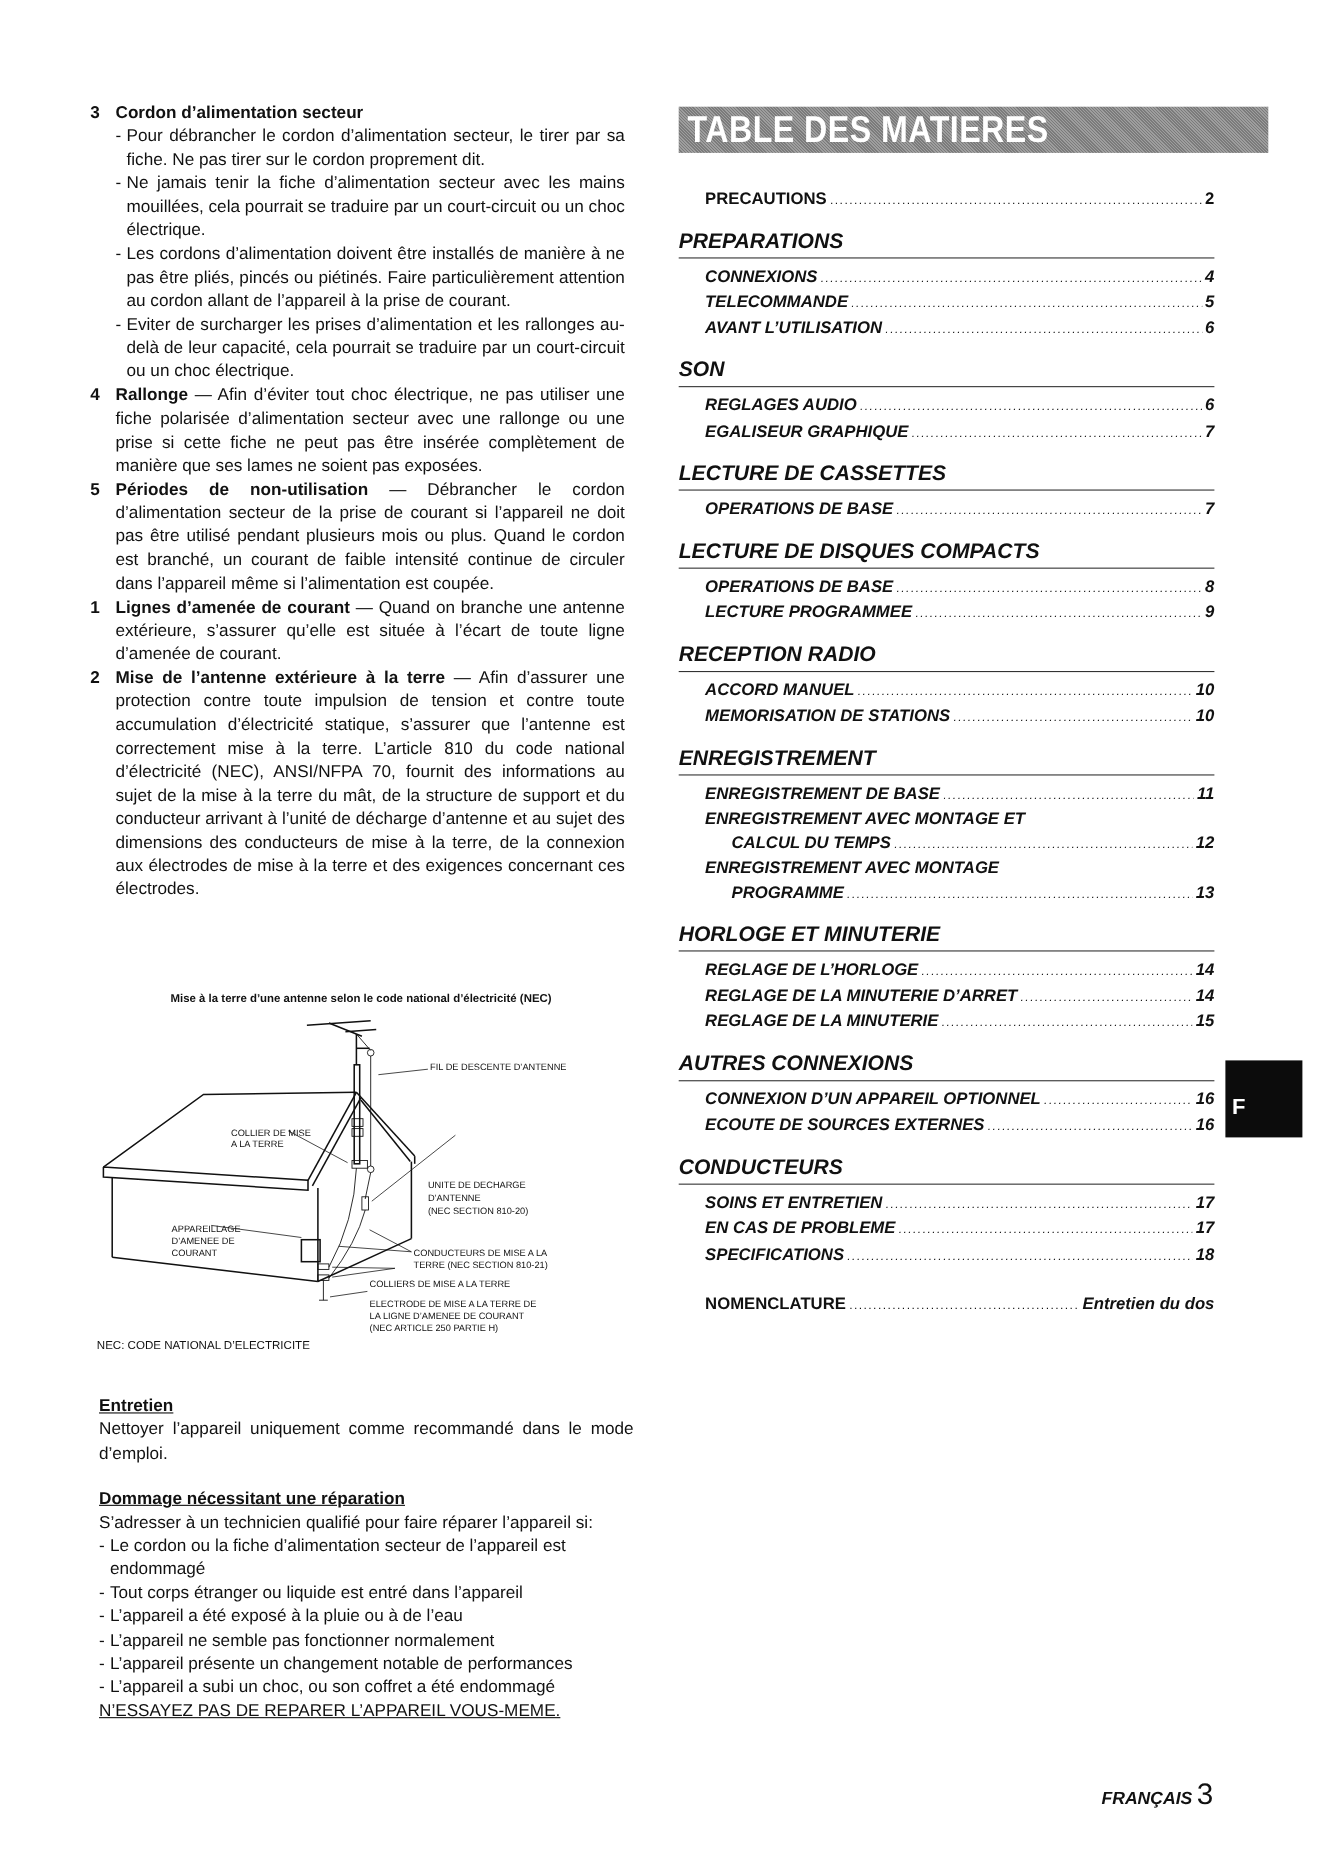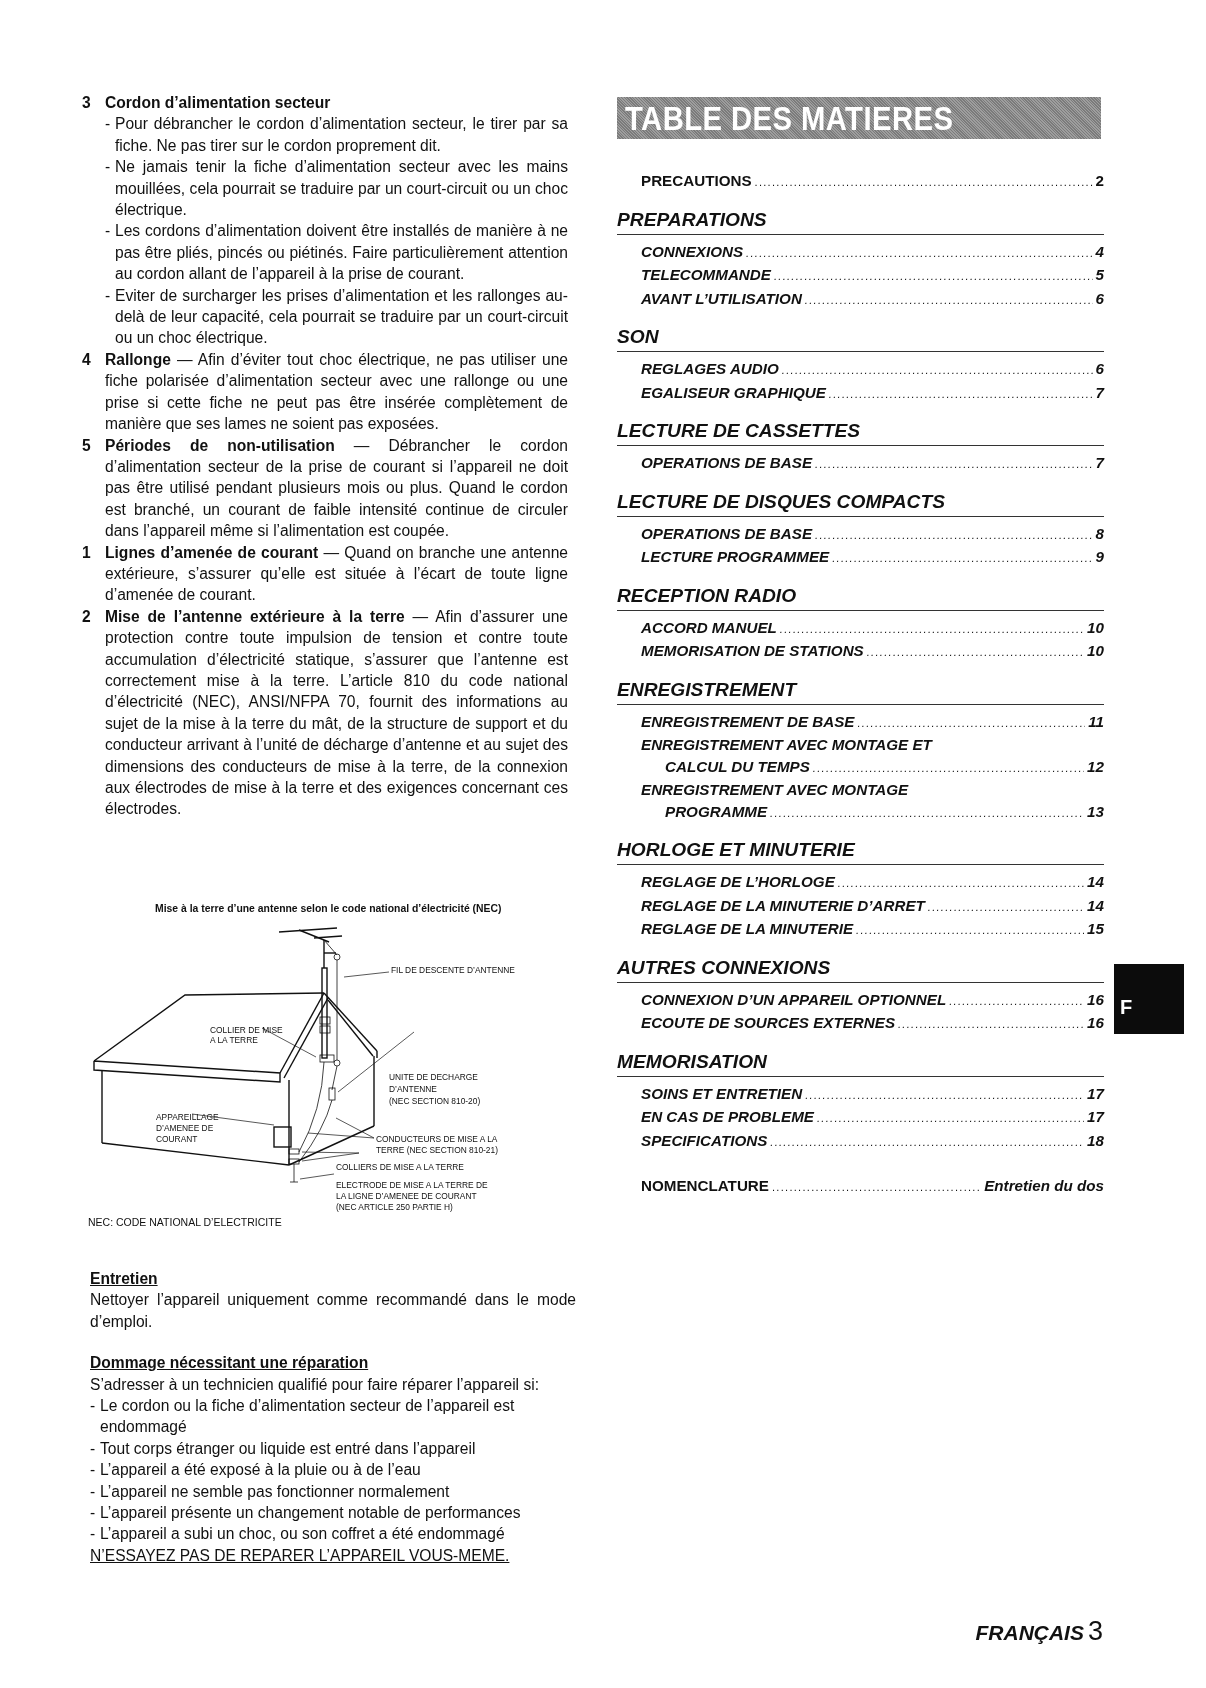--- a/index.html
+++ b/index.html
@@ -20,42 +20,42 @@
 
   #diagram-caption { position: absolute; left: 132px; top: 903px; font-size: 10.4px; font-weight: bold; padding-left: 23px; }
   #diagram { position: absolute; left: 84px; top: 920px; width: 460px; height: 330px; }
   #diagram svg { width: 460px; height: 330px; }
   .dl { font-size: 8.4px; fill: #111; font-family: "Liberation Sans", sans-serif; }
 
   #lower { position: absolute; left: 90px; top: 1268px; width: 486px; font-size: 15.6px; line-height: 21.4px; }
   #final-warning { text-decoration: underline; }
 
   
-  #toc-banner { position: absolute; left: 617px; top: 97px; width: 484px; height: 42px;
+  #toc-banner { position: absolute; left: 617px; top: 97px; width: 536px; height: 42px;
     background: repeating-linear-gradient(45deg, #7b7b7b 0 1px, #9e9e9e 1px 2px); }
   #toc-banner span { position: absolute; left: 8px; top: 0px; font-size: 34px; font-weight: bold; color: #fff;
     letter-spacing: 0.5px; transform: scaleX(0.86); transform-origin: left center; line-height: 42px; }
 
   #toc { position: absolute; left: 617px; top: 170px; width: 487px; }
   .toc-line { display: flex; align-items: baseline; font-weight: bold; font-size: 15.2px; line-height: 21.5px; white-space: nowrap; }
   .toc-line .lbl { flex: 0 0 auto; }
   .toc-line .dots { flex: 1 1 auto; overflow: hidden; margin: 0 3px; letter-spacing: 1.3px; font-weight: normal; font-size: 11px; }
   .toc-line .dots::after { content: "...................................................................................................................................................................................................."; }
   .toc-line .pg { flex: 0 0 auto; }
   .toc-line .pg.it { font-style: italic; }
   .toc-entries { padding-left: 24px; }
   .toc-sect { margin-top: 14px; font-style: italic; }
   .toc-sect h2 { font-size: 19.2px; font-weight: bold; line-height: 24px; border-bottom: 1.6px solid #333; padding-bottom: 2px; margin-bottom: 6px; }
   .indent2 { padding-left: 24px; }
 
   #lang-tab { position: absolute; left: 1114px; top: 964px; width: 70px; height: 70px; background: #0c0c0c; }
   #lang-tab span { position: absolute; left: 6px; top: 32px; color: #fff; font-size: 20px; font-weight: bold; }
 
   #footer { position: absolute; right: 103px; top: 1616px; white-space: nowrap; }
-  #footer .lang { font-weight: bold; font-style: italic; font-size: 21px; margin-left: 44px; }
+  #footer .lang { font-weight: bold; font-style: italic; font-size: 16px; margin-left: 44px; }
   #footer .pnum { font-size: 27px; font-weight: normal; margin-left: 4px; }
 </style>
 </head>
 <body>
 
 <div id="left">
   <div class="item">
     <span class="num">3</span>
     <div class="ttl">Cordon d’alimentation secteur</div>
     <div class="bullet"><span class="dash">-</span><span>Pour débrancher le cordon d’alimentation secteur, le tirer par sa fiche. Ne pas tirer sur le cordon proprement dit.</span></div>
@@ -319,21 +319,21 @@
             <span class="pg">16</span>
           </div>
           <div class="toc-line">
             <span class="lbl">ECOUTE DE SOURCES EXTERNES</span>
             <span class="dots"></span>
             <span class="pg">16</span>
           </div>
         </div>
       </div>
       <div class="toc-sect">
-        <h2>MEMORISATION</h2>
+        <h2>CONDUCTEURS</h2>
         <div class="toc-entries">
           <div class="toc-line">
             <span class="lbl">SOINS ET ENTRETIEN</span>
             <span class="dots"></span>
             <span class="pg">17</span>
           </div>
           <div class="toc-line">
             <span class="lbl">EN CAS DE PROBLEME</span>
             <span class="dots"></span>
             <span class="pg">17</span>

